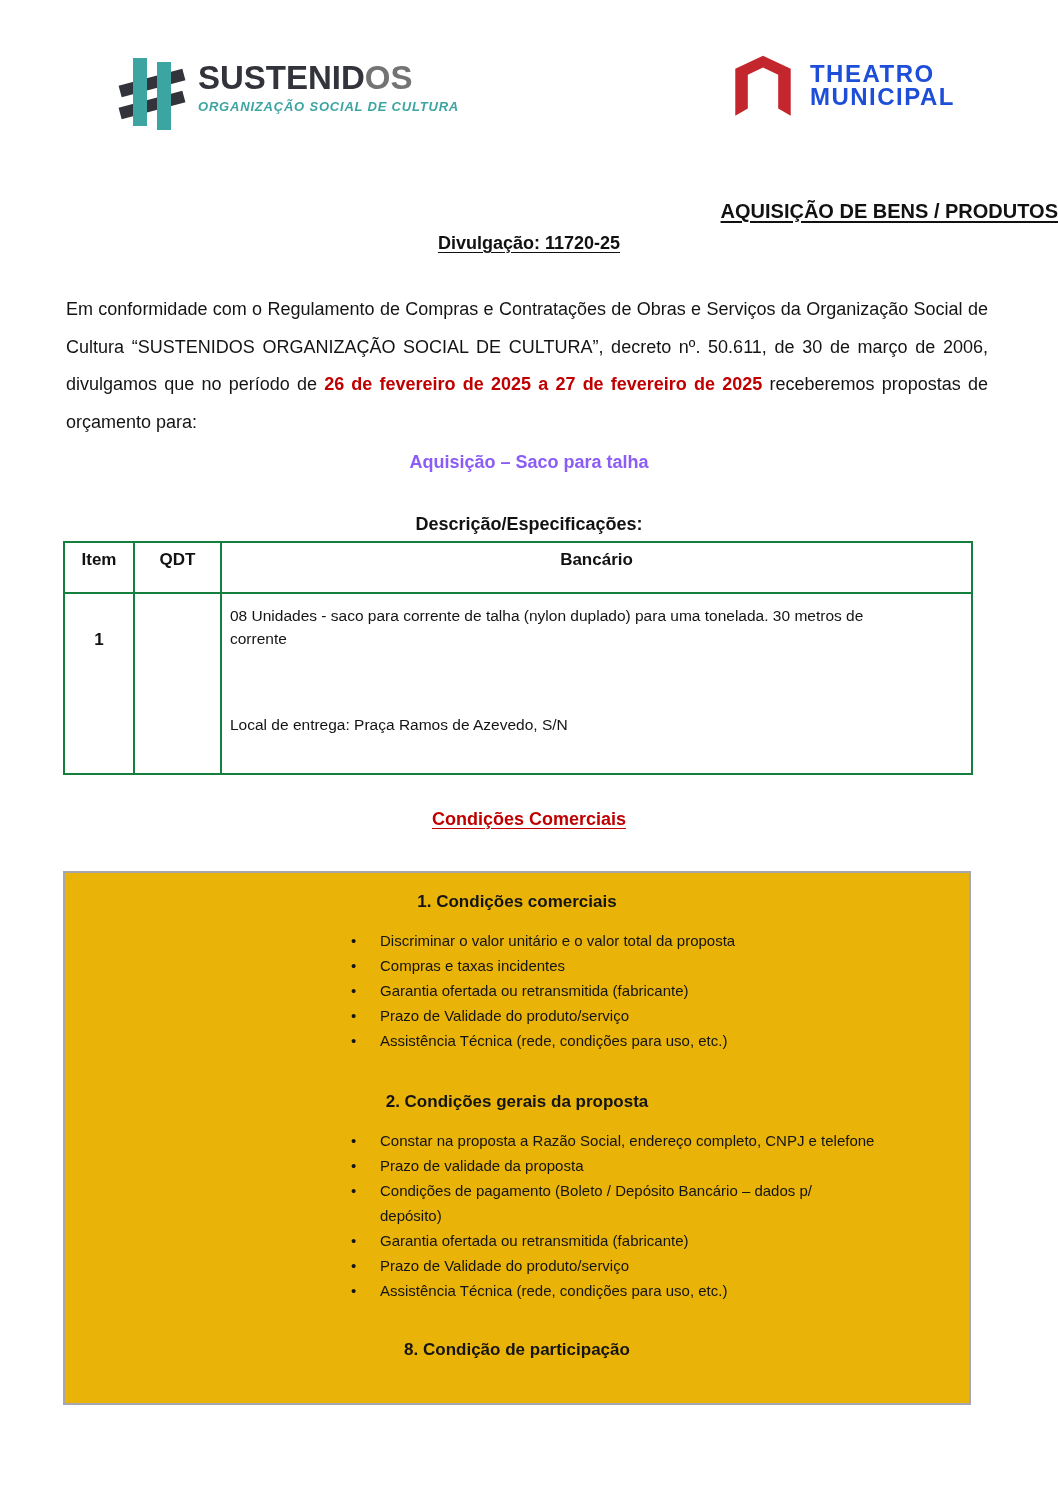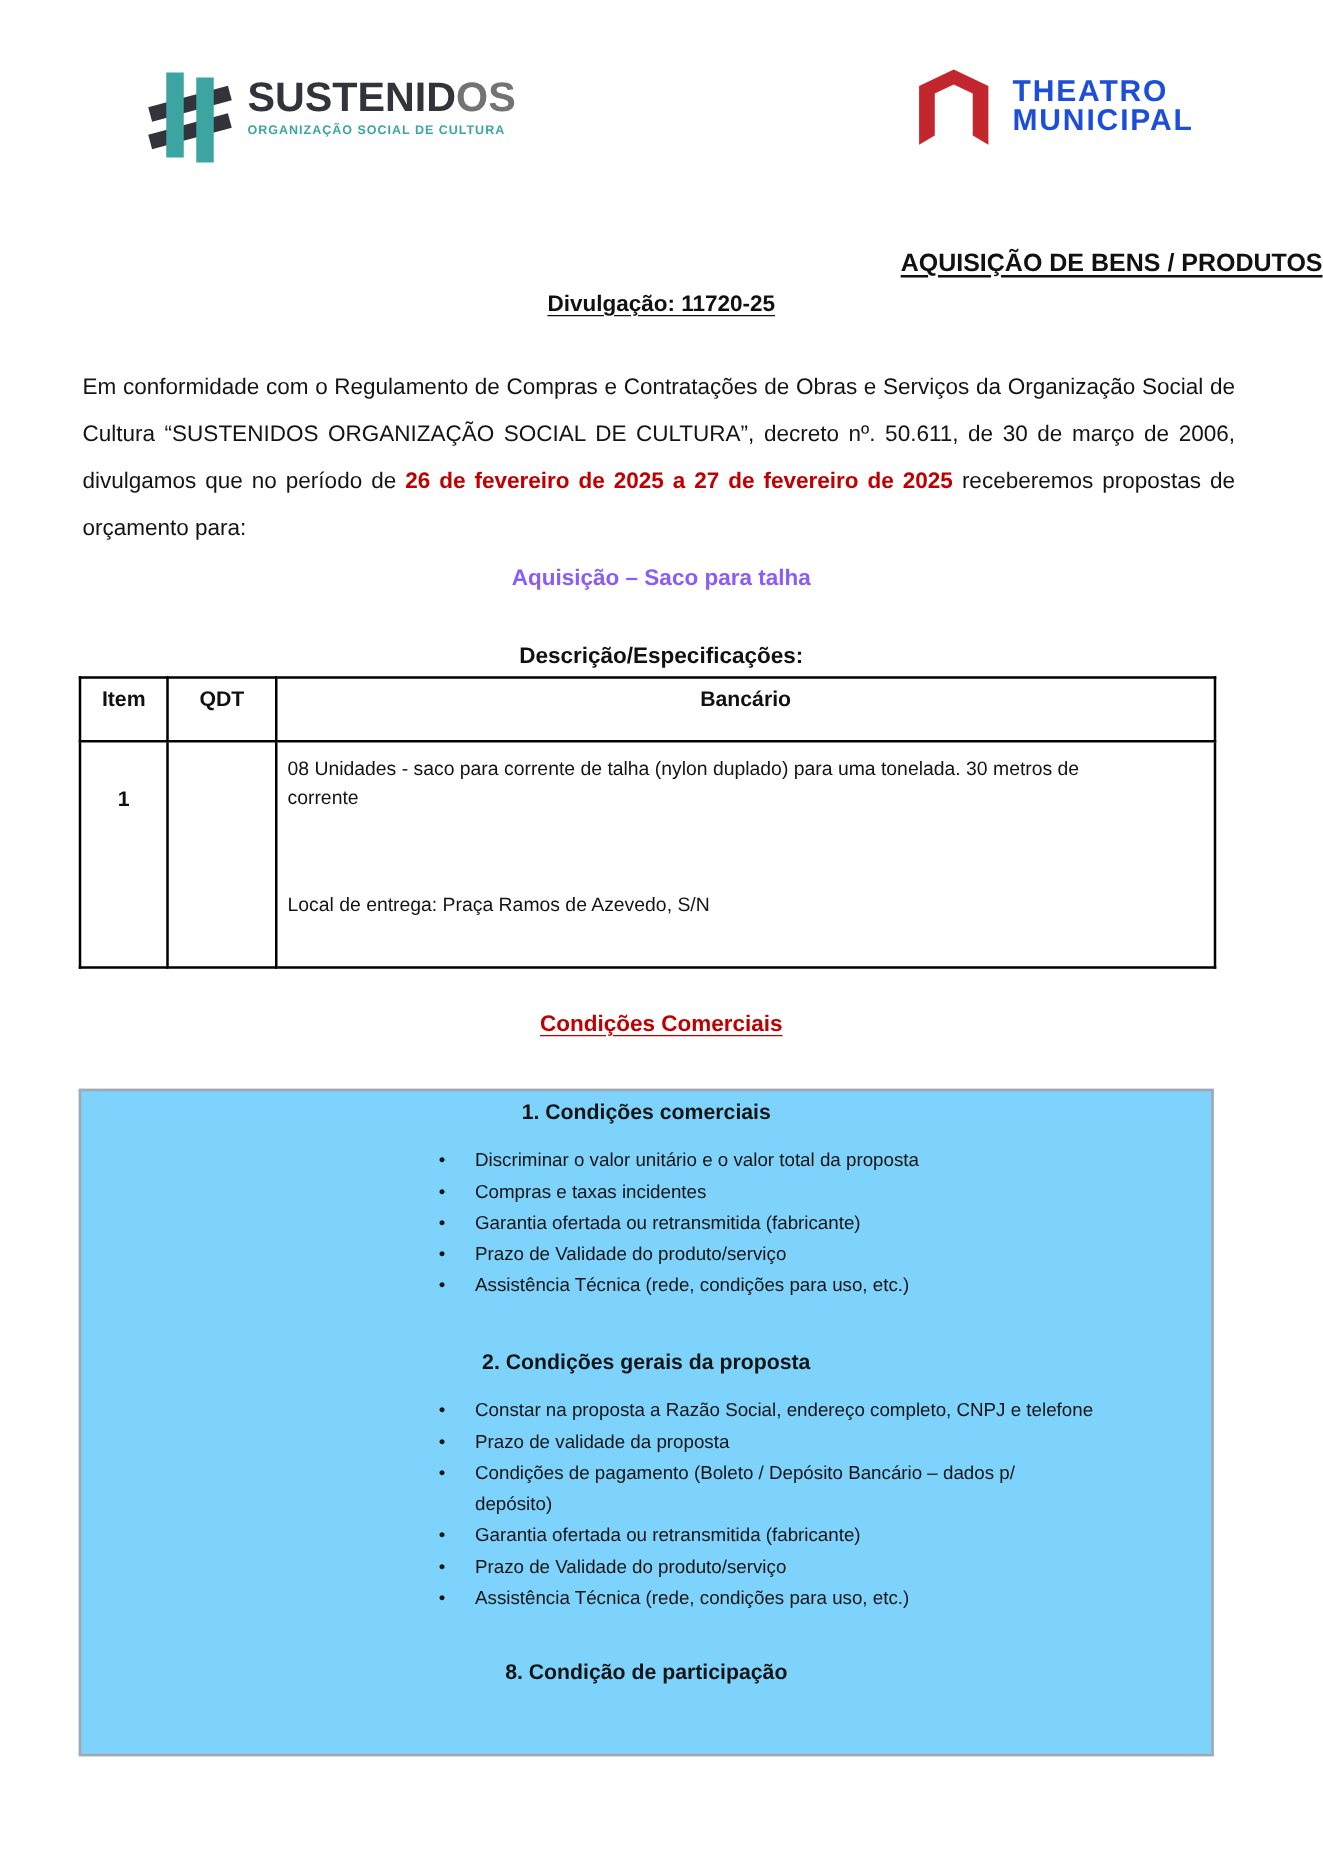--- a/index.html
+++ b/index.html
@@ -22,21 +22,21 @@
   .sharp { position: relative; width: 64px; height: 78px; }
   .sharp .vbar { position: absolute; width: 14px; height: 68px; background: #3da5a1; }
   .sharp .vbar.v1 { left: 13px; top: 5px; }
   .sharp .vbar.v2 { left: 37px; top: 9px; }
   .sharp .hbar { position: absolute; width: 66px; height: 12px; background: #33343b; transform: rotate(-15deg); }
   .sharp .hbar.h1 { left: -1px; top: 24px; }
   .sharp .hbar.h2 { left: -1px; top: 46px; }
   .s-text { padding-top: 8px; }
   .s-name { font-size: 33px; font-weight: 700; letter-spacing: 0px; color: #33343b; line-height: 34px; }
   .s-name .accent { color: #737373; }
-  .s-tag { font-size: 10px; font-weight: 700; color: #3da5a1; letter-spacing: 0.8px; margin-top: 4px; }
+  .s-tag { font-size: 13px; font-weight: 700; color: #3da5a1; letter-spacing: 0.8px; margin-top: 4px; font-style: italic; }
 
   .theatro { display: flex; align-items: flex-start; gap: 12px; }
   .arch { width: 70px; height: 66px; }
   .t-text { padding-top: 9px; font-size: 24px; font-weight: 700; letter-spacing: 1.5px; color: #1d4ed8; line-height: 23px; }
 
   
   .doc-title {
     margin-top: 64px; text-align: right;
     font-size: 20px; font-weight: 700; line-height: 25px;
     text-decoration: underline; text-underline-offset: 3px;
@@ -62,21 +62,21 @@
   .spec-heading {
     margin-top: 38px; text-align: center;
     font-size: 18px; font-weight: 700; color: #111; line-height: 24px;
   }
 
   
   table.spec {
     margin: 5px 0 0 63px; width: 908px;
     border-collapse: collapse; table-layout: fixed;
   }
-  table.spec th, table.spec td { border: 2px solid #000000; }
+  table.spec th, table.spec td { border: 2px solid #15803d; }
   th.c-item { width: 70px; }
   th.c-qdt  { width: 87px; }
   th.c-desc { width: 751px; }
   table.spec th {
     font-size: 17px; font-weight: 700; text-align: center; vertical-align: top;
     padding-top: 7px; height: 51px;
   }
   table.spec td { vertical-align: top; height: 181px; }
   td.cell-item { text-align: center; font-weight: 700; font-size: 17px; padding-top: 36px; }
   td.cell-desc { padding: 10px 8px 10px 8px; font-size: 15.5px; color: #141414; }
@@ -84,22 +84,22 @@
   .desc-entrega { margin-top: 63px; line-height: 23px; }
 
   
   .cc-heading {
     margin-top: 31px; text-align: center;
     font-size: 18px; font-weight: 700; color: #c00000; line-height: 26px;
     text-decoration: underline; text-underline-offset: 3px;
   }
   .cond-box {
     margin: 39px 0 0 63px; width: 908px; height: 534px;
-    border: 2px solid #a6a6b0; background: #7dd3fc;
-    padding-top: 6px;
+    border: 2px solid #a6a6b0; background: #eab308;
+    padding-top: 18px;
   }
   .cond-title { text-align: center; font-size: 17px; font-weight: 700; line-height: 22px; color: #141414; }
   .cond-title.t2 { margin-top: 38px; }
   .cond-title.t3 { margin-top: 36px; }
   ul.cond-list { list-style: none; margin-top: 15px; }
   ul.cond-list li {
     position: relative; padding-left: 315px; font-size: 15px; line-height: 25px;
     color: #141414; white-space: pre-line;
   }
   ul.cond-list li::before {

